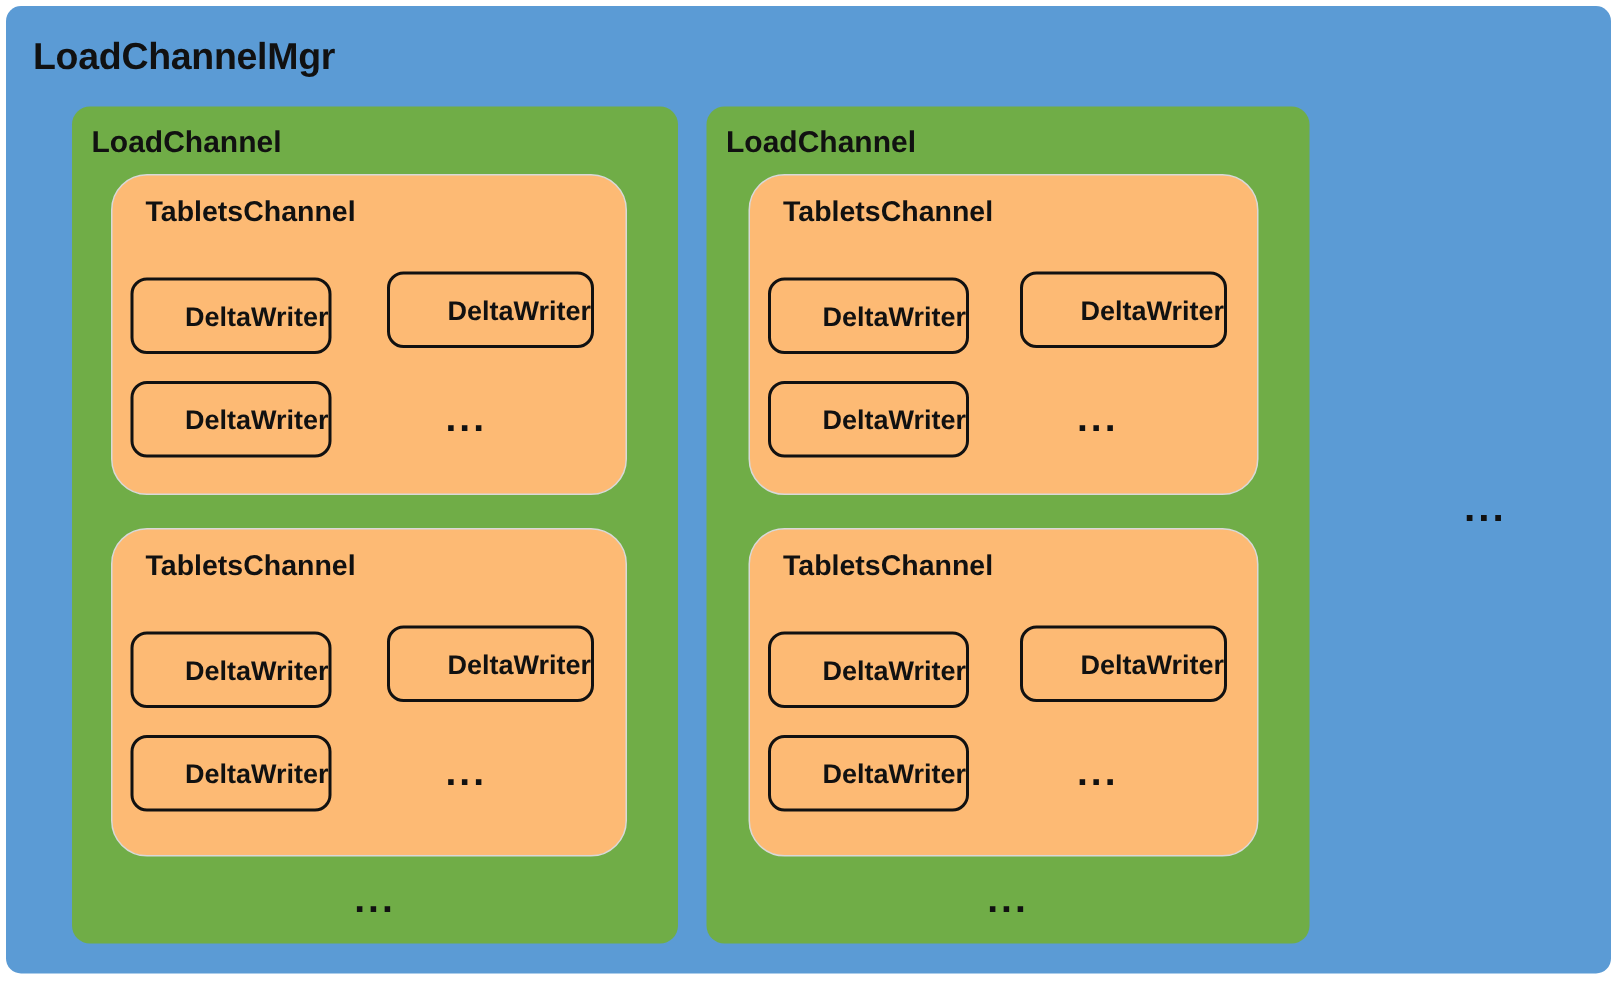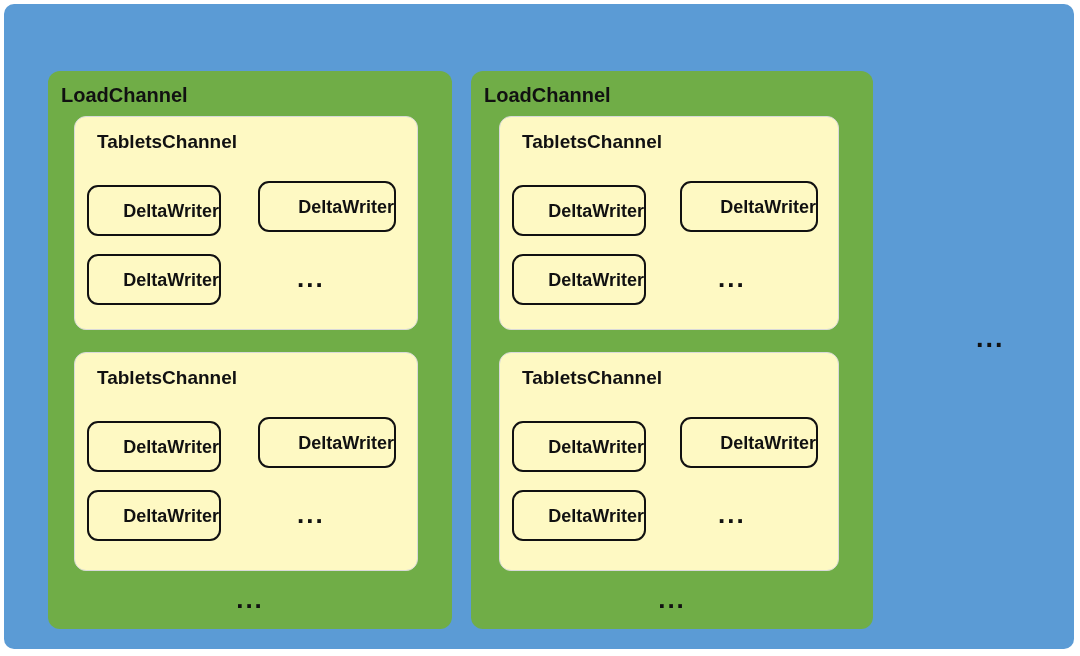--- a/index.html
+++ b/index.html
@@ -59,23 +59,23 @@
     top: 13px;
     font-size: 20px;
     font-weight: bold;
     color: #111111;
     white-space: nowrap;
   }
 
   
   .tablets {
     position: absolute;
-    background: #fef9c3;
+    background: #fdba74;
     border: 1.5px solid #D9D9D9;
-    border-radius: 12px;
+    border-radius: 24px;
     box-sizing: border-box;
   }
   .tablets.t-top    { top: 45px;  height: 214px; }
   .tablets.t-bottom { top: 281px; height: 219px; }
 
   .channel.col1 .tablets { left: 26px; width: 344px; }
   .channel.col2 .tablets { left: 28px; width: 340px; }
 
   .tablets-title {
     position: absolute;
@@ -138,20 +138,21 @@
     font-size: 27px;
   }
 </style>
 </head>
 <body>
 
 <div id="canvas">
 
   <div class="mgr">
 
+    <div class="mgr-title">LoadChannelMgr</div>
 
     <div class="channel col1">
 
       <div class="channel-title">LoadChannel</div>
 
       <div class="tablets t-top">
         <div class="tablets-title">TabletsChannel</div>
         <div class="writer w-a">
           <span>DeltaWriter</span>
         </div>

